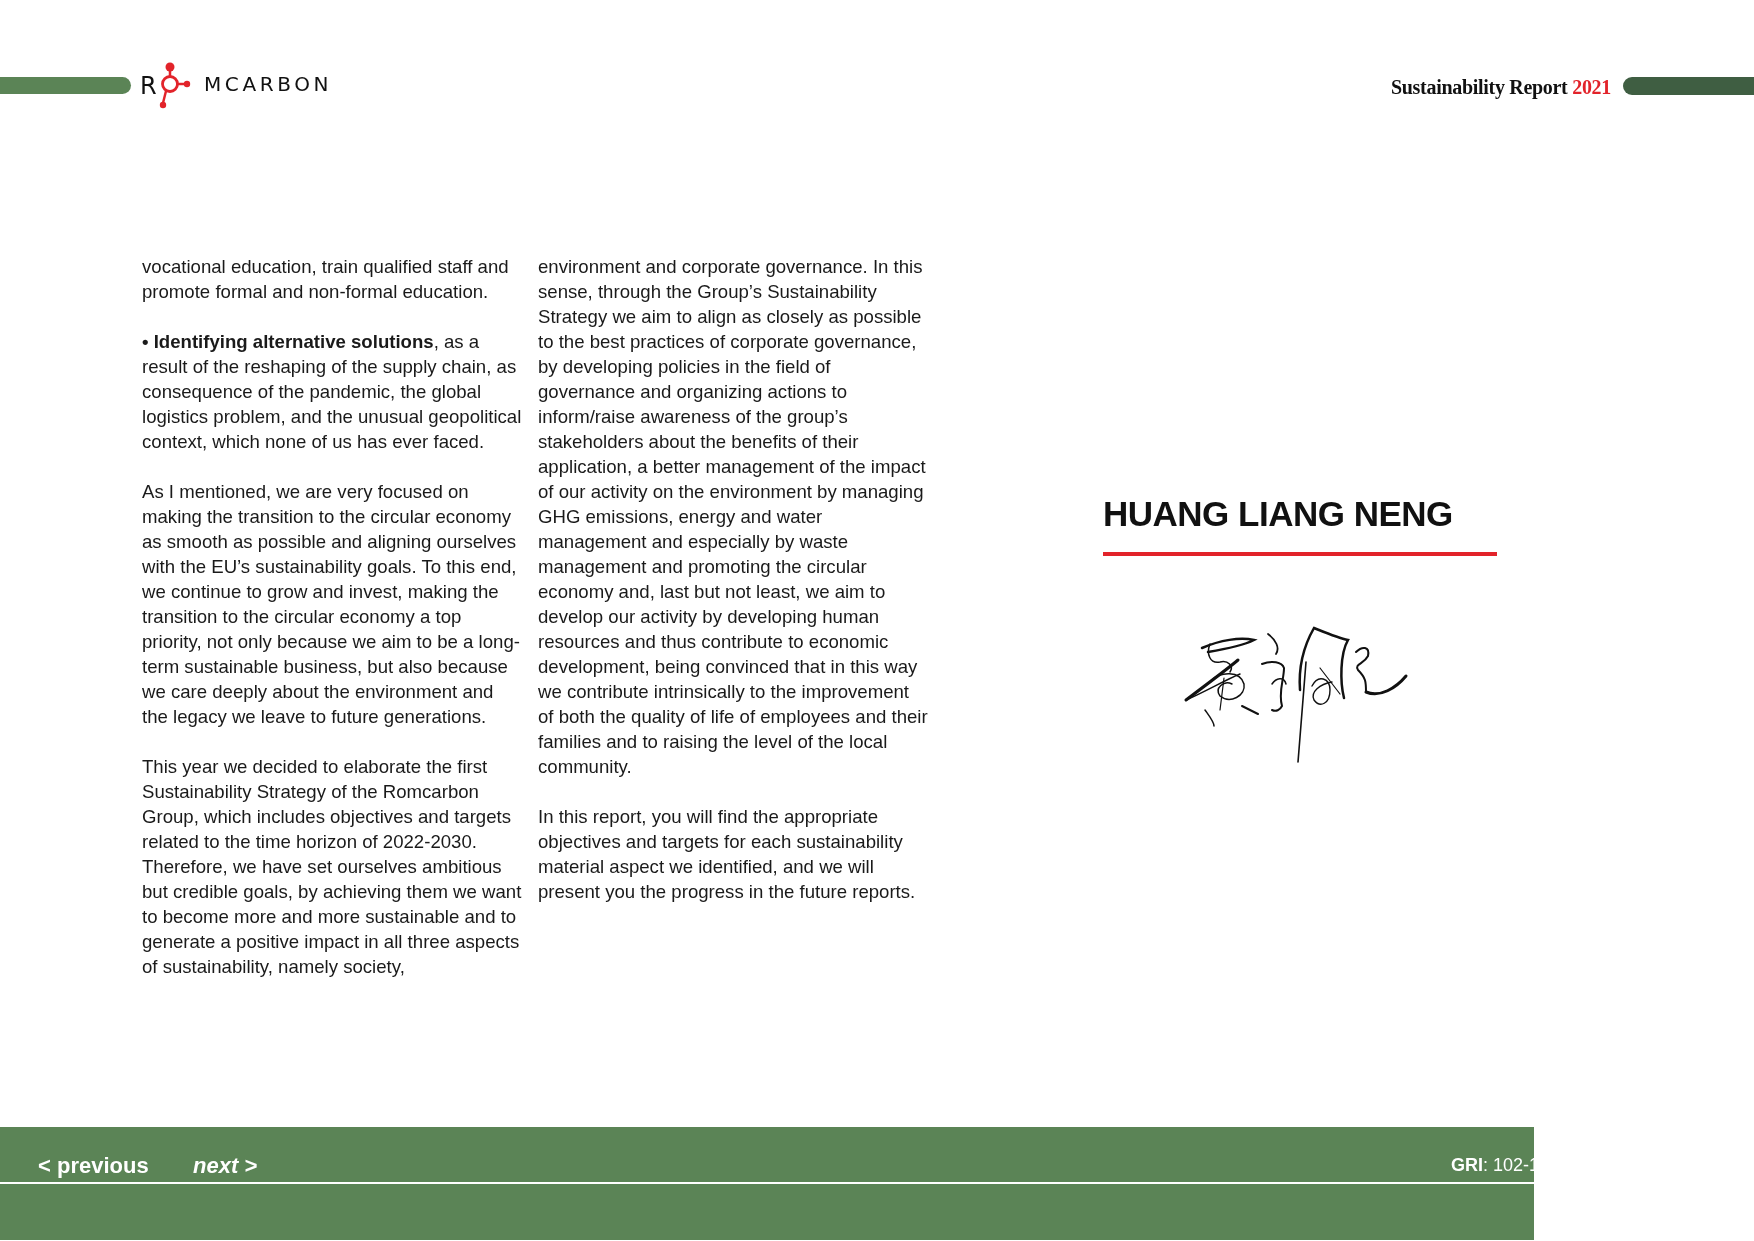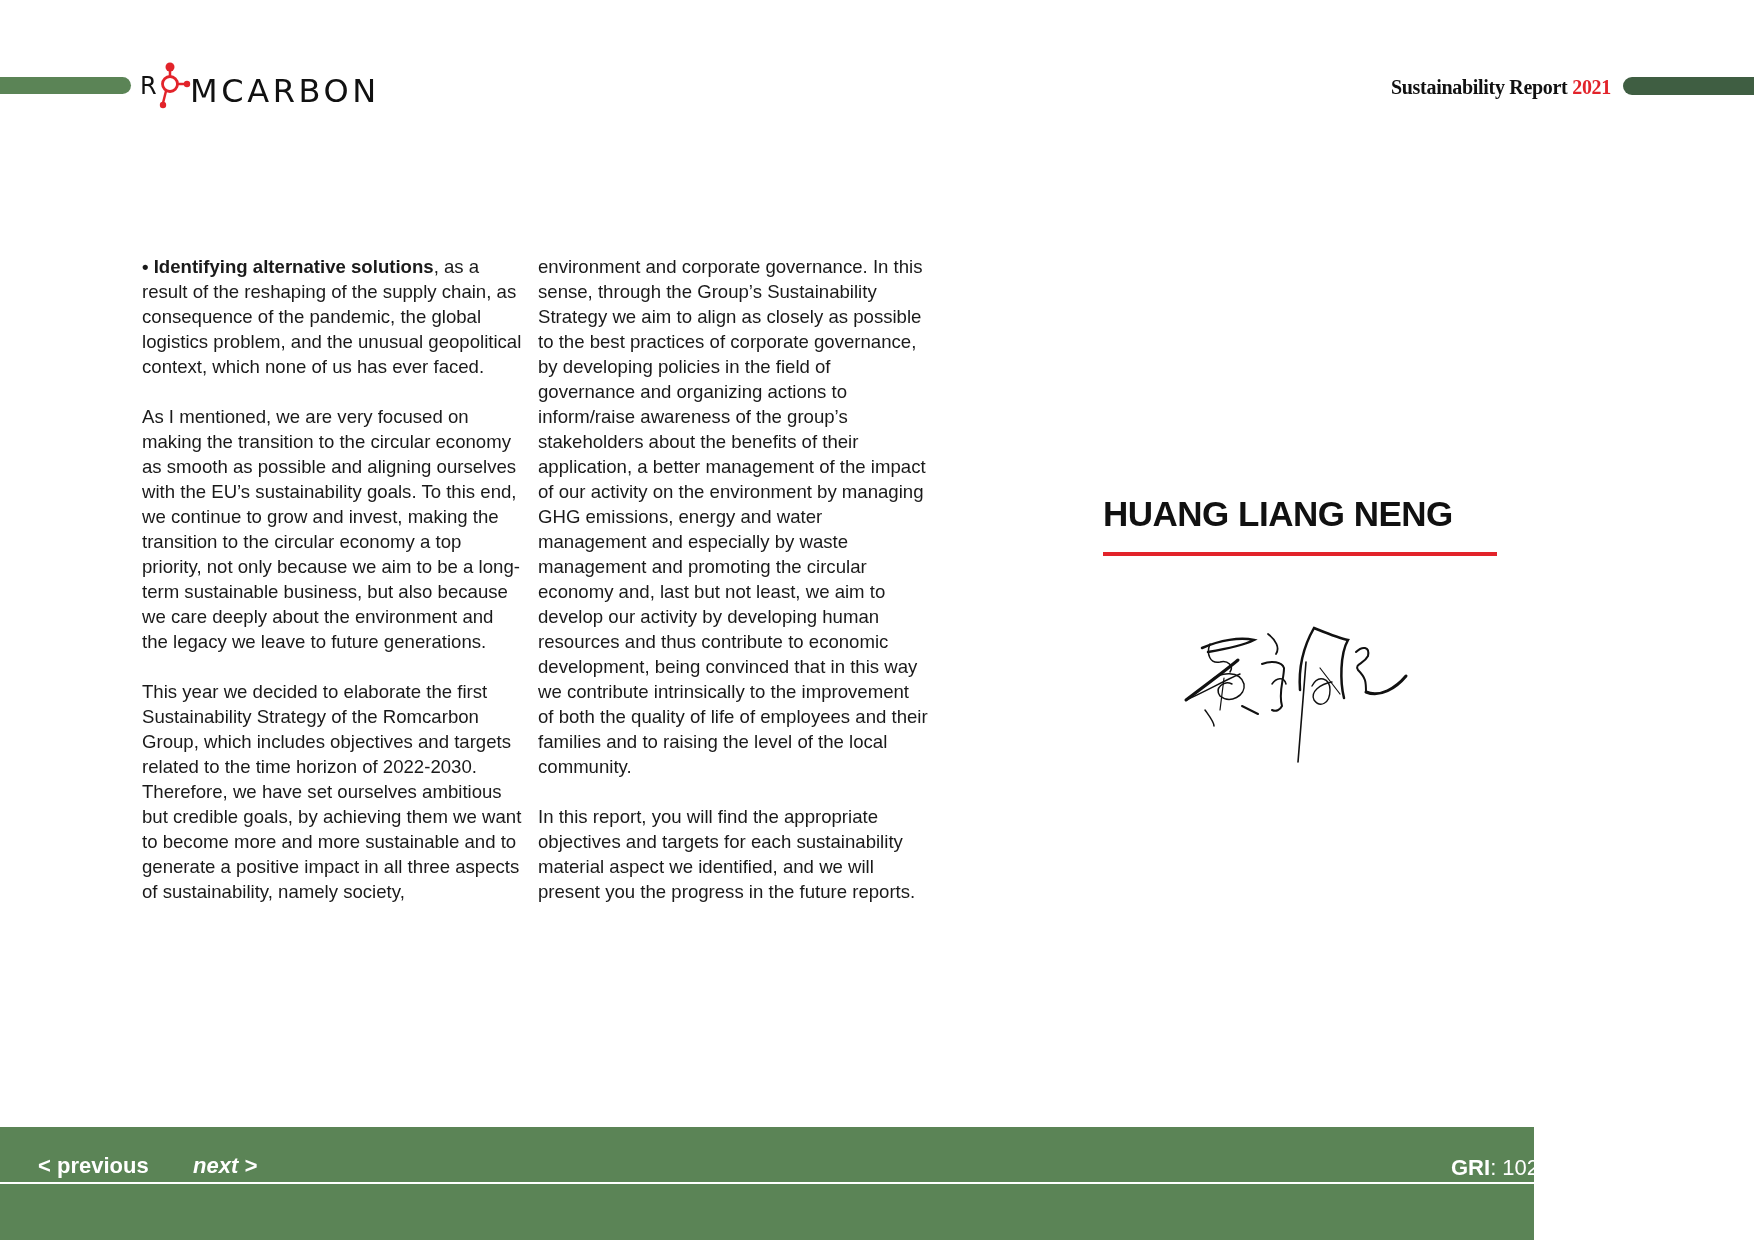--- a/index.html
+++ b/index.html
@@ -7,21 +7,21 @@
     width:1754px; height:1241px; position:relative; overflow:hidden;
     background:#ffffff; color:#1a1a1a;
     font-family:"Liberation Sans", "DejaVu Sans", sans-serif;
   }
   .bar-left { position:absolute; left:0; top:77px; width:131px; height:17px;
     background:#5b8456; border-radius:0 9px 9px 0; }
   .bar-right { position:absolute; left:1623px; top:77px; width:131px; height:18px;
     background:#3f5e42; border-radius:9px 0 0 9px; }
   .logo { position:absolute; left:140px; top:62px; height:50px; }
   .logo-r { position:absolute; left:0; top:10px; font-size:24px; color:#111; font-family:"DejaVu Sans", sans-serif; }
-  .logo-rest { position:absolute; left:50px; top:10px; font-size:32px; letter-spacing:3.6px; color:#111; font-family:"DejaVu Sans", sans-serif; white-space:nowrap; }
+  .logo-rest { position:absolute; left:64px; top:10px; font-size:20px; letter-spacing:3.6px; color:#111; font-family:"DejaVu Sans", sans-serif; white-space:nowrap; }
   .logo-mol { position:absolute; left:16px; top:0; }
   .report-title { position:absolute; right:143px; top:76px; font-size:20px; font-weight:bold;
     color:#111; white-space:nowrap; letter-spacing:-0.3px;font-family:Liberation Serif, serif; }
   .report-year { color:#e2232a; }
 
   .col { position:absolute; top:254px; width:380px; font-size:18.6px; line-height:25px; color:#1a1a1a; }
   .col p { margin:0 0 25px 0; }
   .col-left { left:142px; }
   .col-mid { left:538px; width:390px; }
   .bold { font-weight:bold; }
@@ -31,21 +31,21 @@
   .ceo-title { font-size:26px; color:#111; margin-top:12px; line-height:30px; }
   .ceo-rule { width:394px; height:4px; background:#e2232a; margin-top:16px; }
   .signature { position:absolute; left:1180px; top:622px; width:230px; height:150px; }
 
   .footer { position:absolute; left:0; top:1127px; width:1534px; height:113px; background:#5b8456; }
   .footer-line { position:absolute; left:0; top:55px; width:1580px; height:2px; background:#ffffff; }
   .nav-prev, .nav-next { position:absolute; top:26px; font-size:22px; font-weight:bold; color:#ffffff;
     cursor:pointer; white-space:nowrap; }
   .nav-prev { left:38px; }
   .nav-next { left:193px;font-style:italic; }
-  .gri { position:absolute; left:1451px; top:28px; font-size:22px; color:#ffffff; white-space:nowrap; }
+  .gri { position:absolute; left:1451px; top:28px; font-size:18px; color:#ffffff; white-space:nowrap; }
   .gri b { font-weight:bold; }
   .footer-mol { position:absolute; left:1570px; top:10px; }
   .page-num { position:absolute; left:1688px; top:38px; font-size:24px; color:#ffffff; }
 </style>
 </head>
 <body>
 
 <div class="bar-left"></div>
 
 <div class="logo">
@@ -63,20 +63,21 @@
 </div>
 
 <div class="report-title">
   <span>Sustainability Report</span>
   <span class="report-year">2021</span>
 </div>
 
 <div class="bar-right"></div>
 
 <div class="col col-left">
+  <p>vocational education, train qualified staff and promote formal and non-formal education.</p>
   <p><span class="bold">•</span> <span class="bold">Identifying alternative solutions</span><span>, as a result of the reshaping of the supply chain, as consequence of the pandemic, the global logistics problem, and the unusual geopolitical context, which none of us has ever faced.</span></p>
   <p>As I mentioned, we are very focused on making the transition to the circular economy as smooth as possible and aligning ourselves with the EU’s sustainability goals. To this end, we continue to grow and invest, making the transition to the circular economy a top priority, not only because we aim to be a long-term sustainable business, but also because we care deeply about the environment and the legacy we leave to future generations.</p>
   <p>This year we decided to elaborate the first Sustainability Strategy of the Romcarbon Group, which includes objectives and targets related to the time horizon of 2022-2030. Therefore, we have set ourselves ambitious but credible goals, by achieving them we want to become more and more sustainable and to generate a positive impact in all three aspects of sustainability, namely society,</p>
 </div>
 
 <div class="col col-mid">
   <p>environment and corporate governance. In this sense, through the Group’s Sustainability Strategy we aim to align as closely as possible to the best practices of corporate governance, by developing policies in the field of governance and organizing actions to inform/raise awareness of the group’s stakeholders about the benefits of their application, a better management of the impact of our activity on the environment by managing GHG emissions, energy and water management and especially by waste management and promoting the circular economy and, last but not least, we aim to develop our activity by developing human resources and thus contribute to economic development, being convinced that in this way we contribute intrinsically to the improvement of both the quality of life of employees and their families and to raising the level of the local community.</p>
   <p>In this report, you will find the appropriate objectives and targets for each sustainability material aspect we identified, and we will present you the progress in the future reports.</p>
 </div>
 

